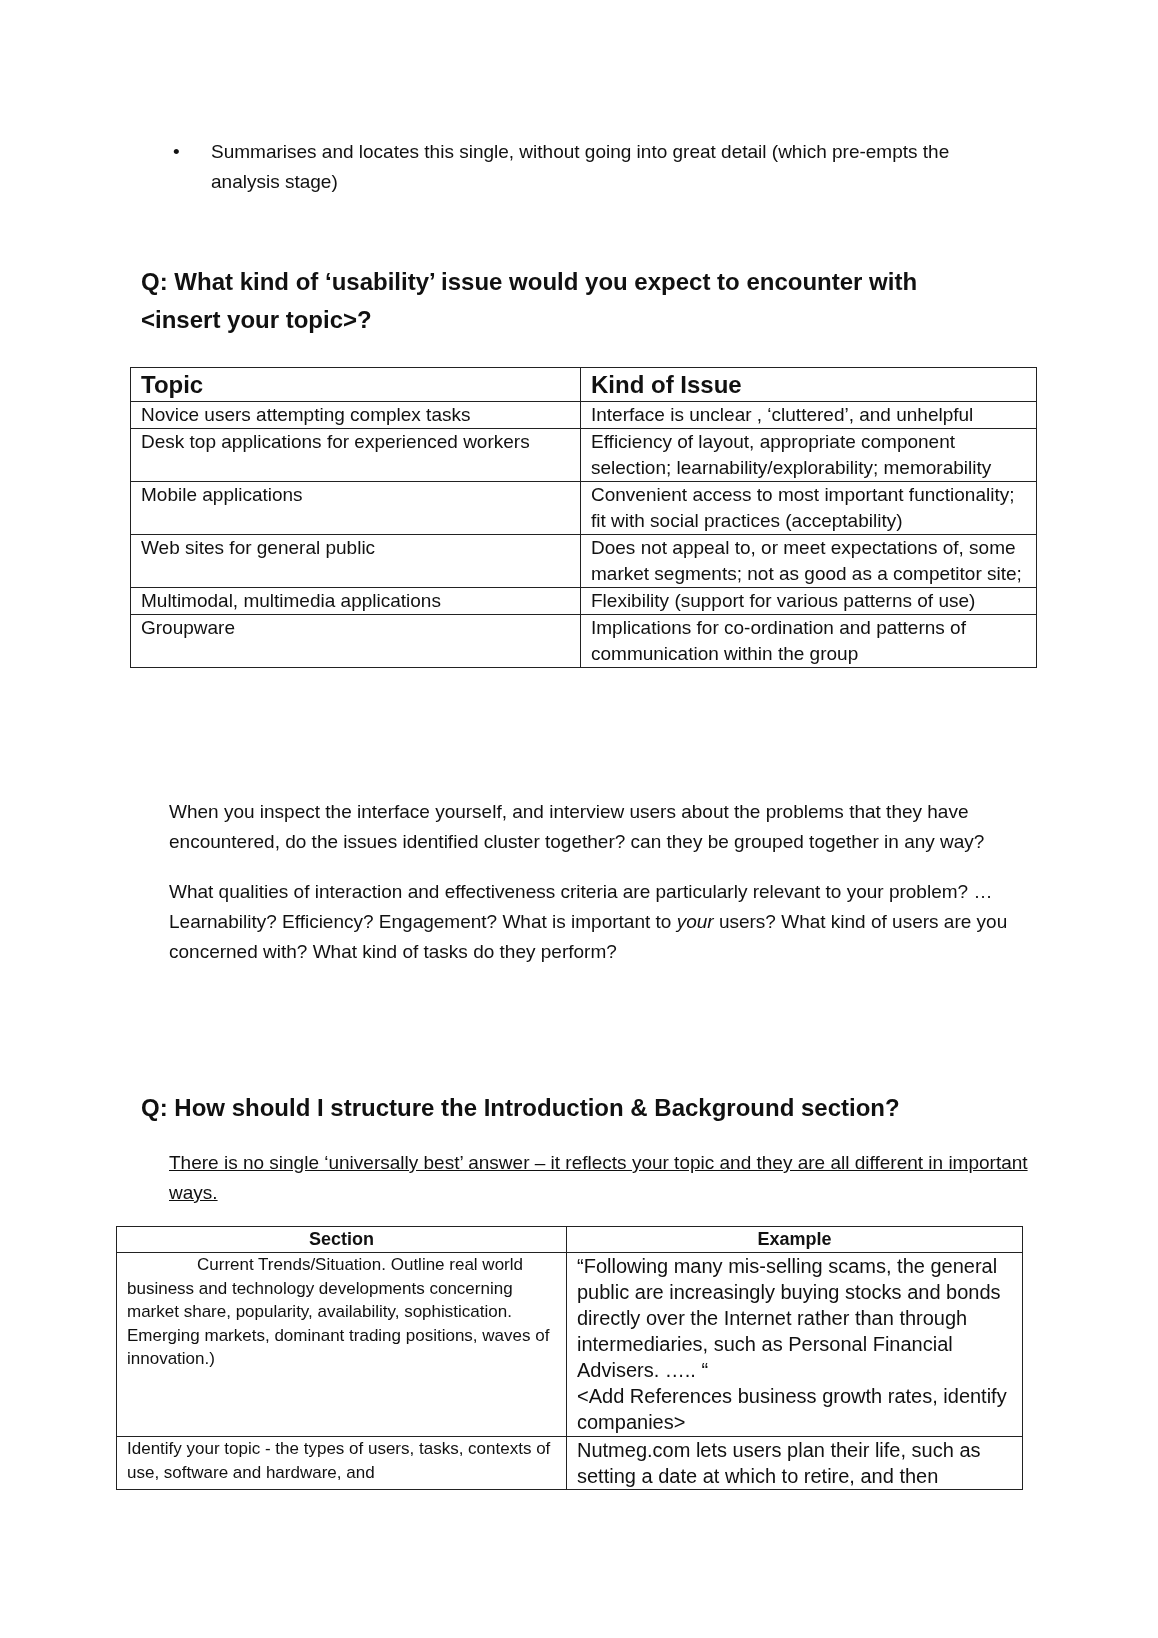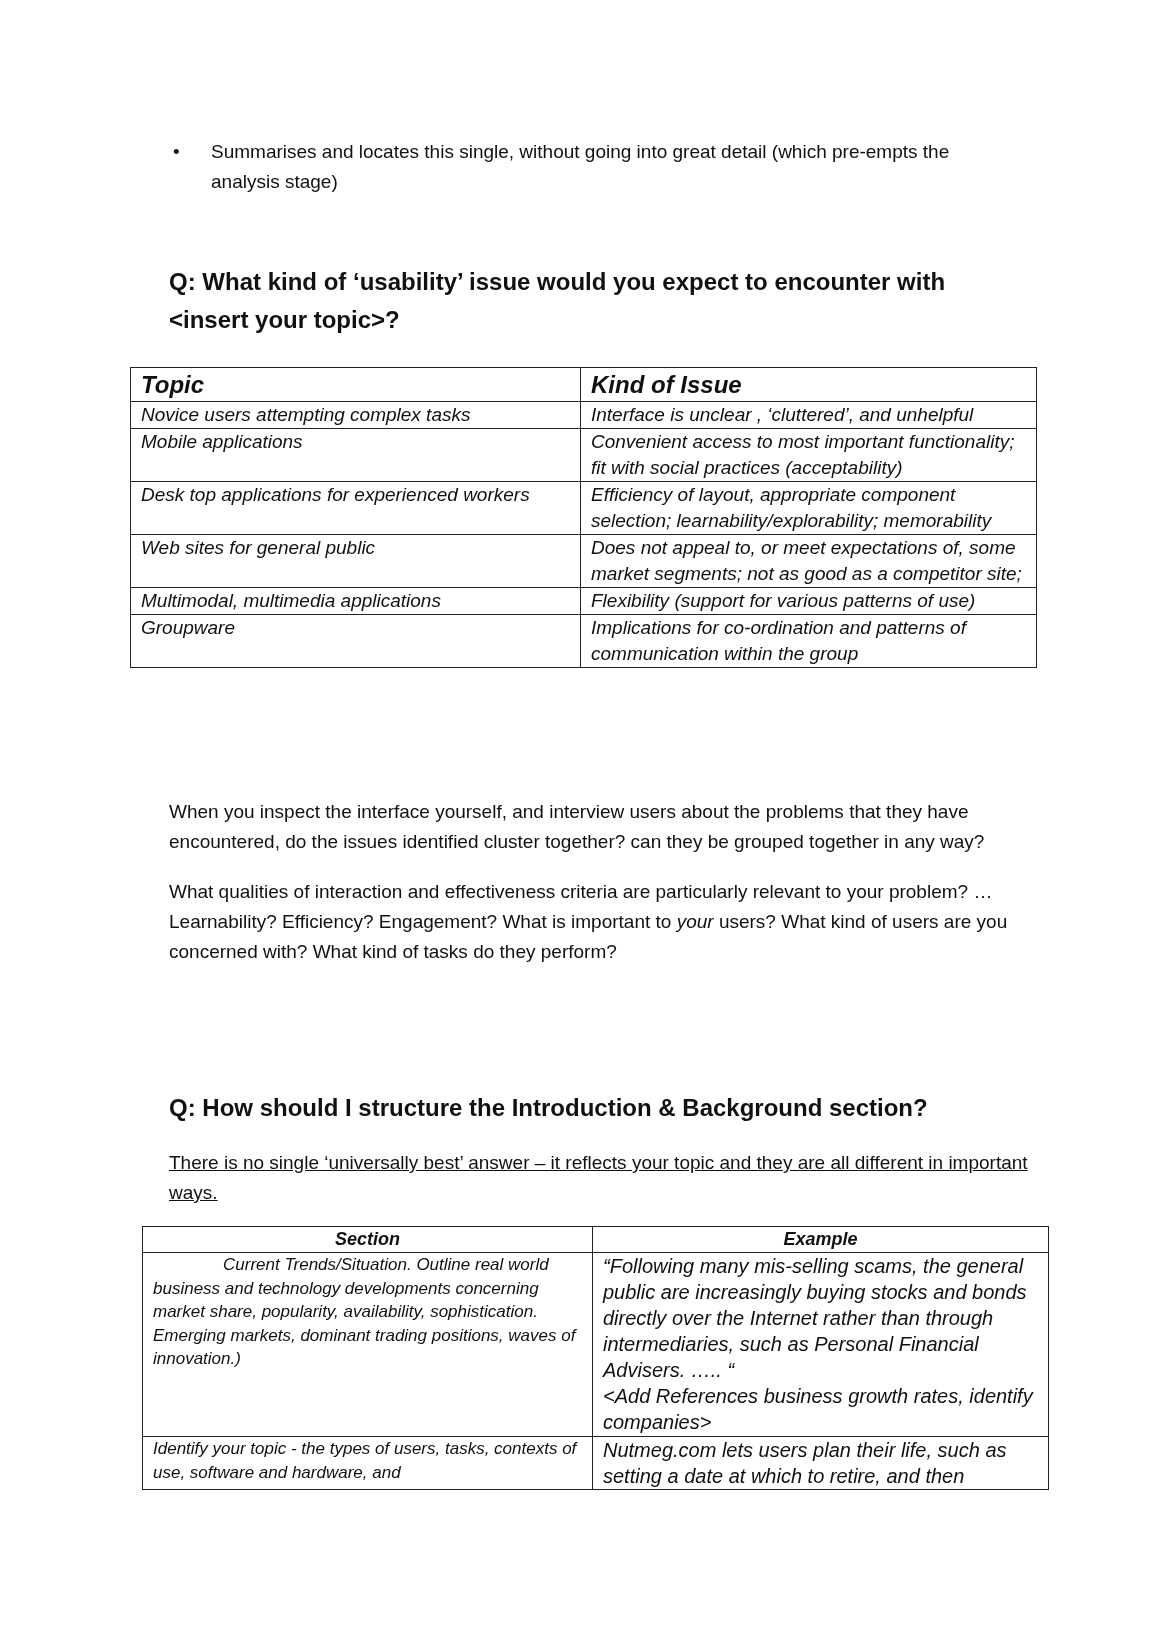--- a/index.html
+++ b/index.html
@@ -2,27 +2,27 @@
 <html><head>
 <meta charset="utf-8">
 <style>
   html, body { margin: 0; padding: 0; background: #ffffff; }
   body { width: 1158px; height: 1638px; position: relative; overflow: hidden;
          font-family: "Liberation Sans", sans-serif; color: #111; }
   .page { position: absolute; left: 0; top: 0; width: 1158px; height: 1638px; background: #fff; }
   .bullet { position: absolute; left: 173px; top: 137px; width: 850px; font-size: 19px; line-height: 30px; }
   .bullet .dot { position: absolute; left: 0; top: 0; }
   .bullet .txt { position: absolute; left: 38px; top: 0; width: 810px; }
-  .h { position: absolute; left: 141px; font-weight: bold; font-size: 24px; line-height: 38px; margin-left: 28px; }
+  .h { position: absolute; left: 141px; font-weight: bold; font-size: 24px; line-height: 38px; }
   .para { position: absolute; left: 141px; width: 900px; font-size: 19px; line-height: 30px; margin-left: 28px; }
-  table { position: absolute; border-collapse: collapse; table-layout: fixed; font-style: italic; }
+  table { position: absolute; border-collapse: collapse; table-layout: fixed; }
   td, th { border: 1.3px solid #222; vertical-align: top; padding: 0 10px; text-align: left; }
   .t1 { left: 130px; top: 367px; width: 906px; font-size: 19px; line-height: 26px; }
   .t1 th { font-size: 24px; line-height: 33px; font-weight: bold; }
-  .t2 { left: 142px; top: 1226px; width: 906px; }
+  .t2 { left: 116px; top: 1226px; width: 906px; }
   .t2 th { font-size: 18px; line-height: 25px; text-align: center; font-weight: bold; }
   .t2 td.sec { font-size: 17px; line-height: 23.5px; }
   .t2 td.ex { font-size: 20px; line-height: 26px; }
   .indent { display: inline-block; width: 70px; }
   em { font-style: italic; }
 </style>
 </head>
 <body>
 
 <div class="page">
@@ -44,26 +44,26 @@
         <th>Topic</th>
         <th>Kind of Issue</th>
       </tr>
     </thead>
     <tbody>
       <tr>
         <td>Novice users attempting complex tasks</td>
         <td>Interface is unclear , ‘cluttered’, and unhelpful</td>
       </tr>
       <tr>
+        <td>Desk top applications for experienced workers</td>
+        <td>Efficiency of layout, appropriate component selection; learnability/explorability; memorability</td>
+      </tr>
+      <tr>
         <td>Mobile applications</td>
         <td>Convenient access to most important functionality; fit with social practices (acceptability)</td>
-      </tr>
-      <tr>
-        <td>Desk top applications for experienced workers</td>
-        <td>Efficiency of layout, appropriate component selection; learnability/explorability; memorability</td>
       </tr>
       <tr>
         <td>Web sites for general public</td>
         <td>Does not appeal to, or meet expectations of, some market segments; not as good as a competitor site;</td>
       </tr>
       <tr>
         <td>Multimodal, multimedia applications</td>
         <td>Flexibility (support for various patterns of use)</td>
       </tr>
       <tr>

